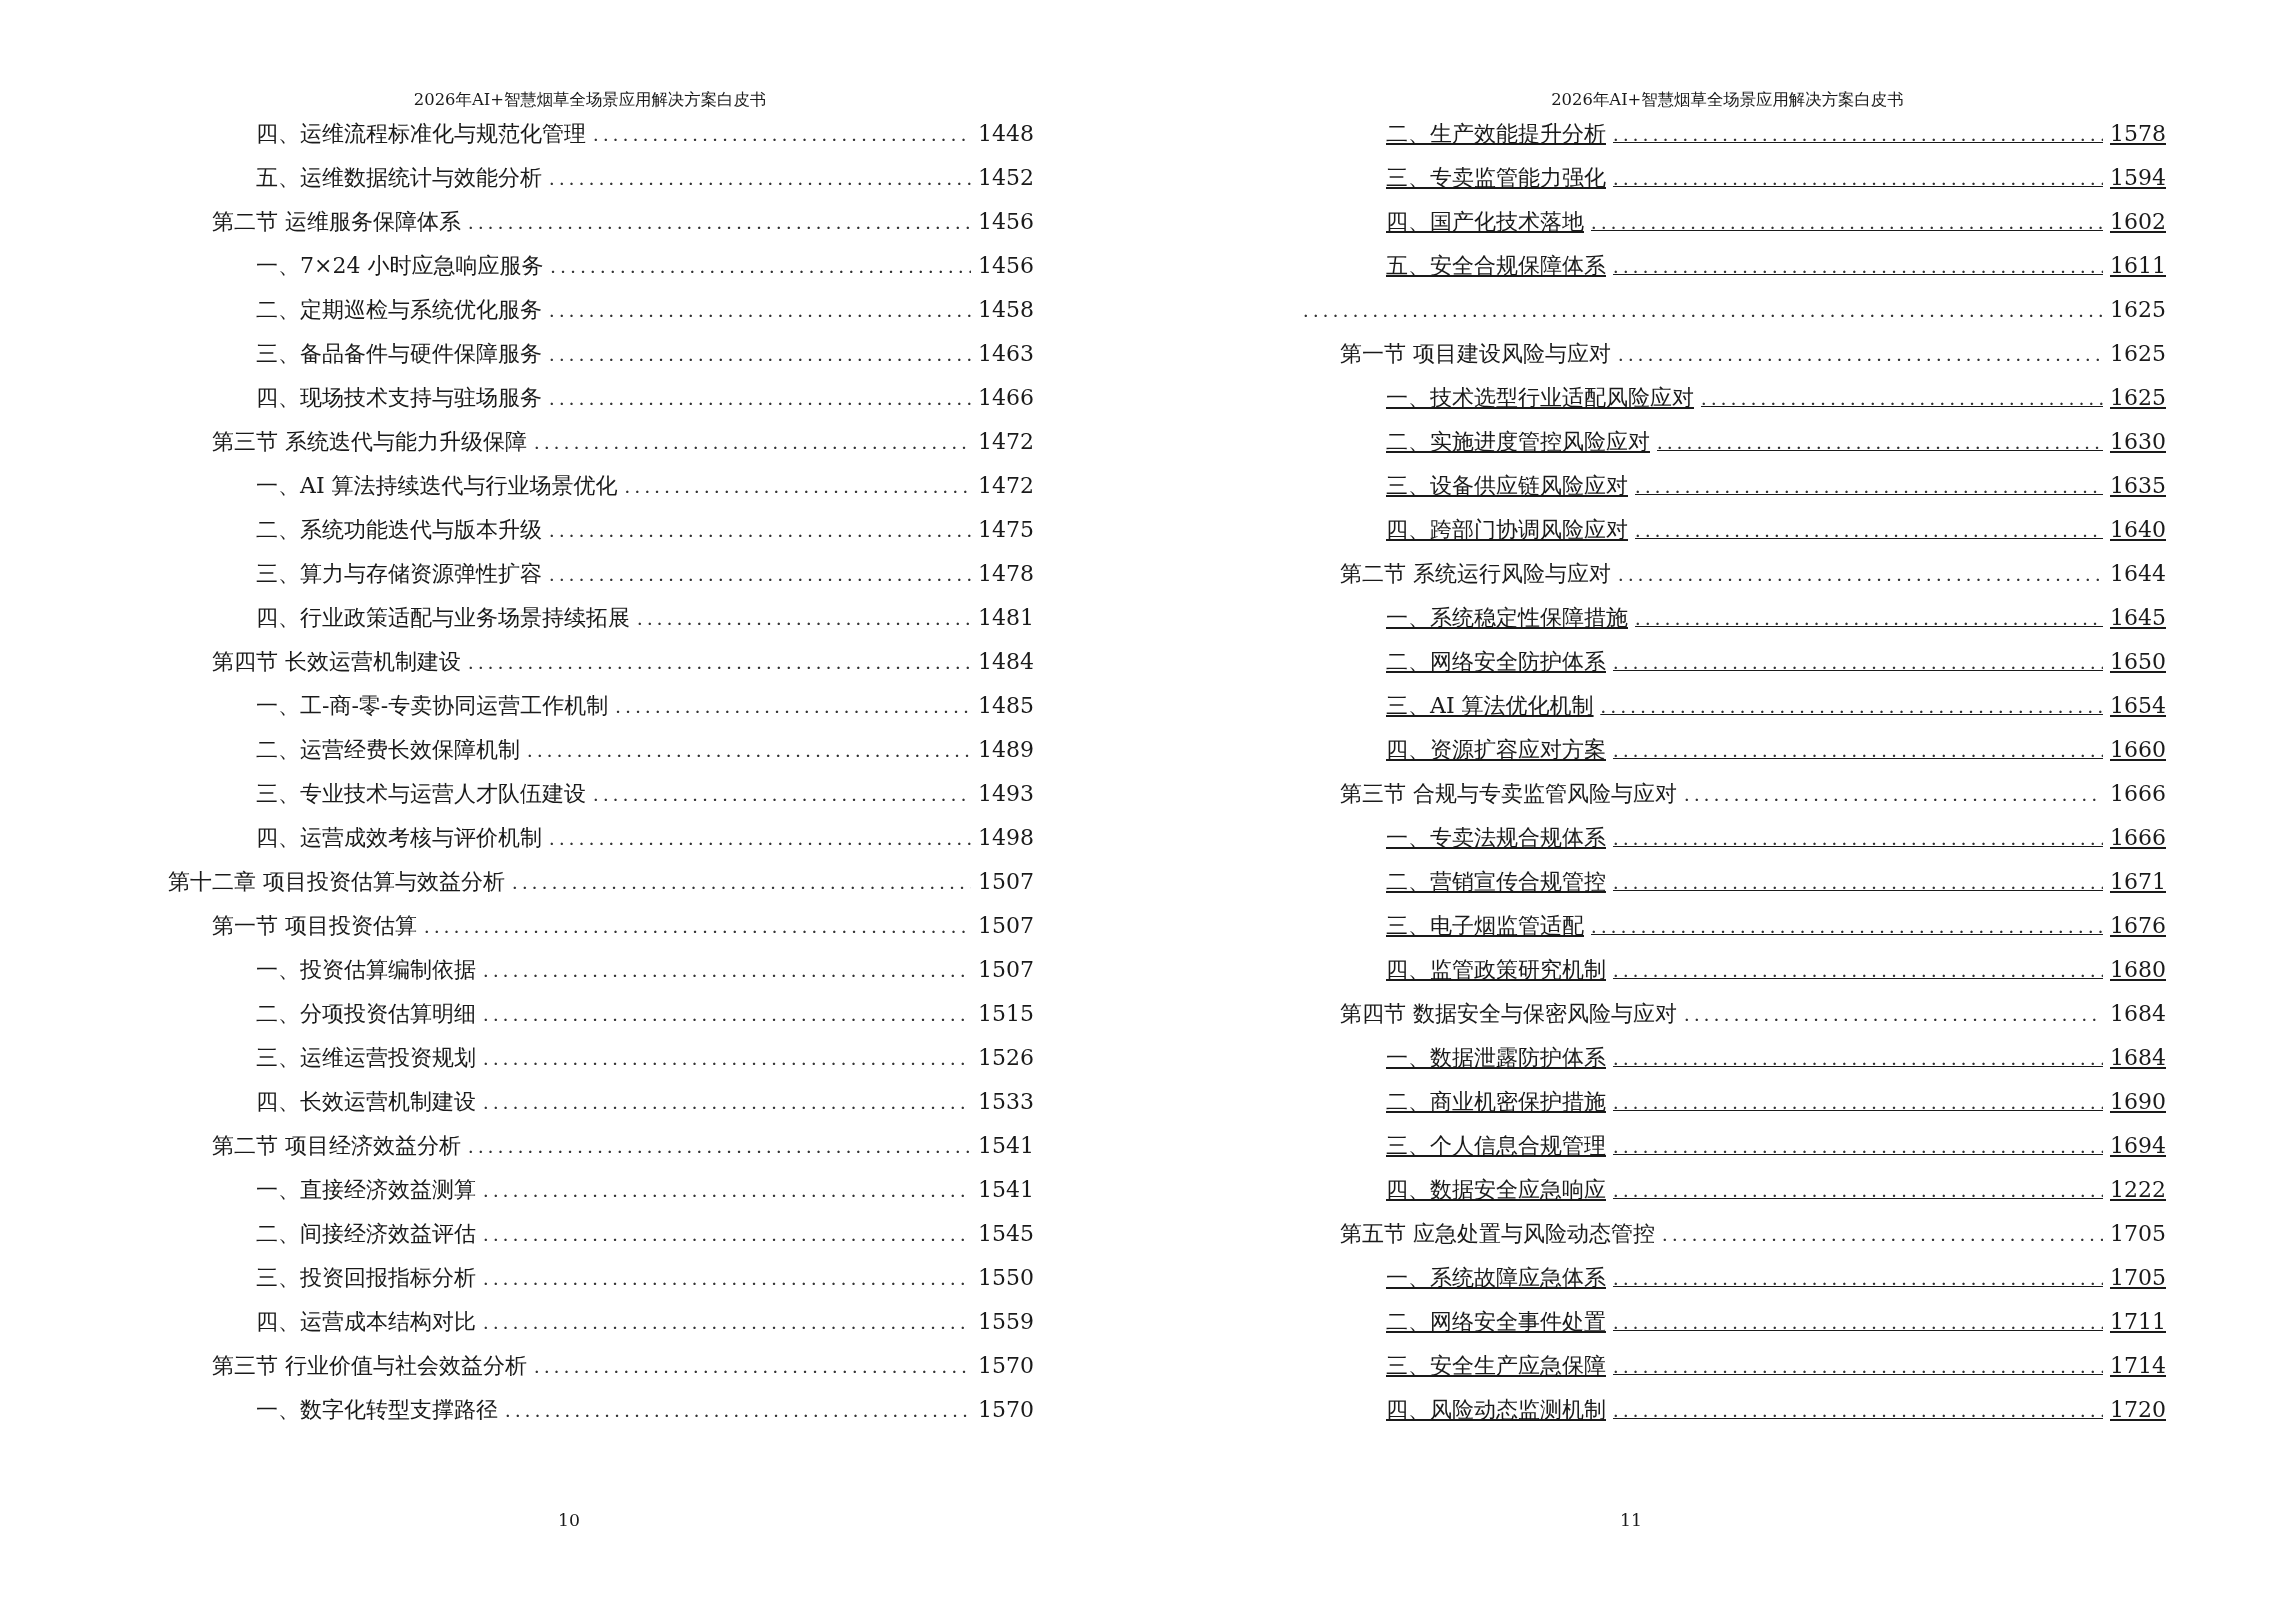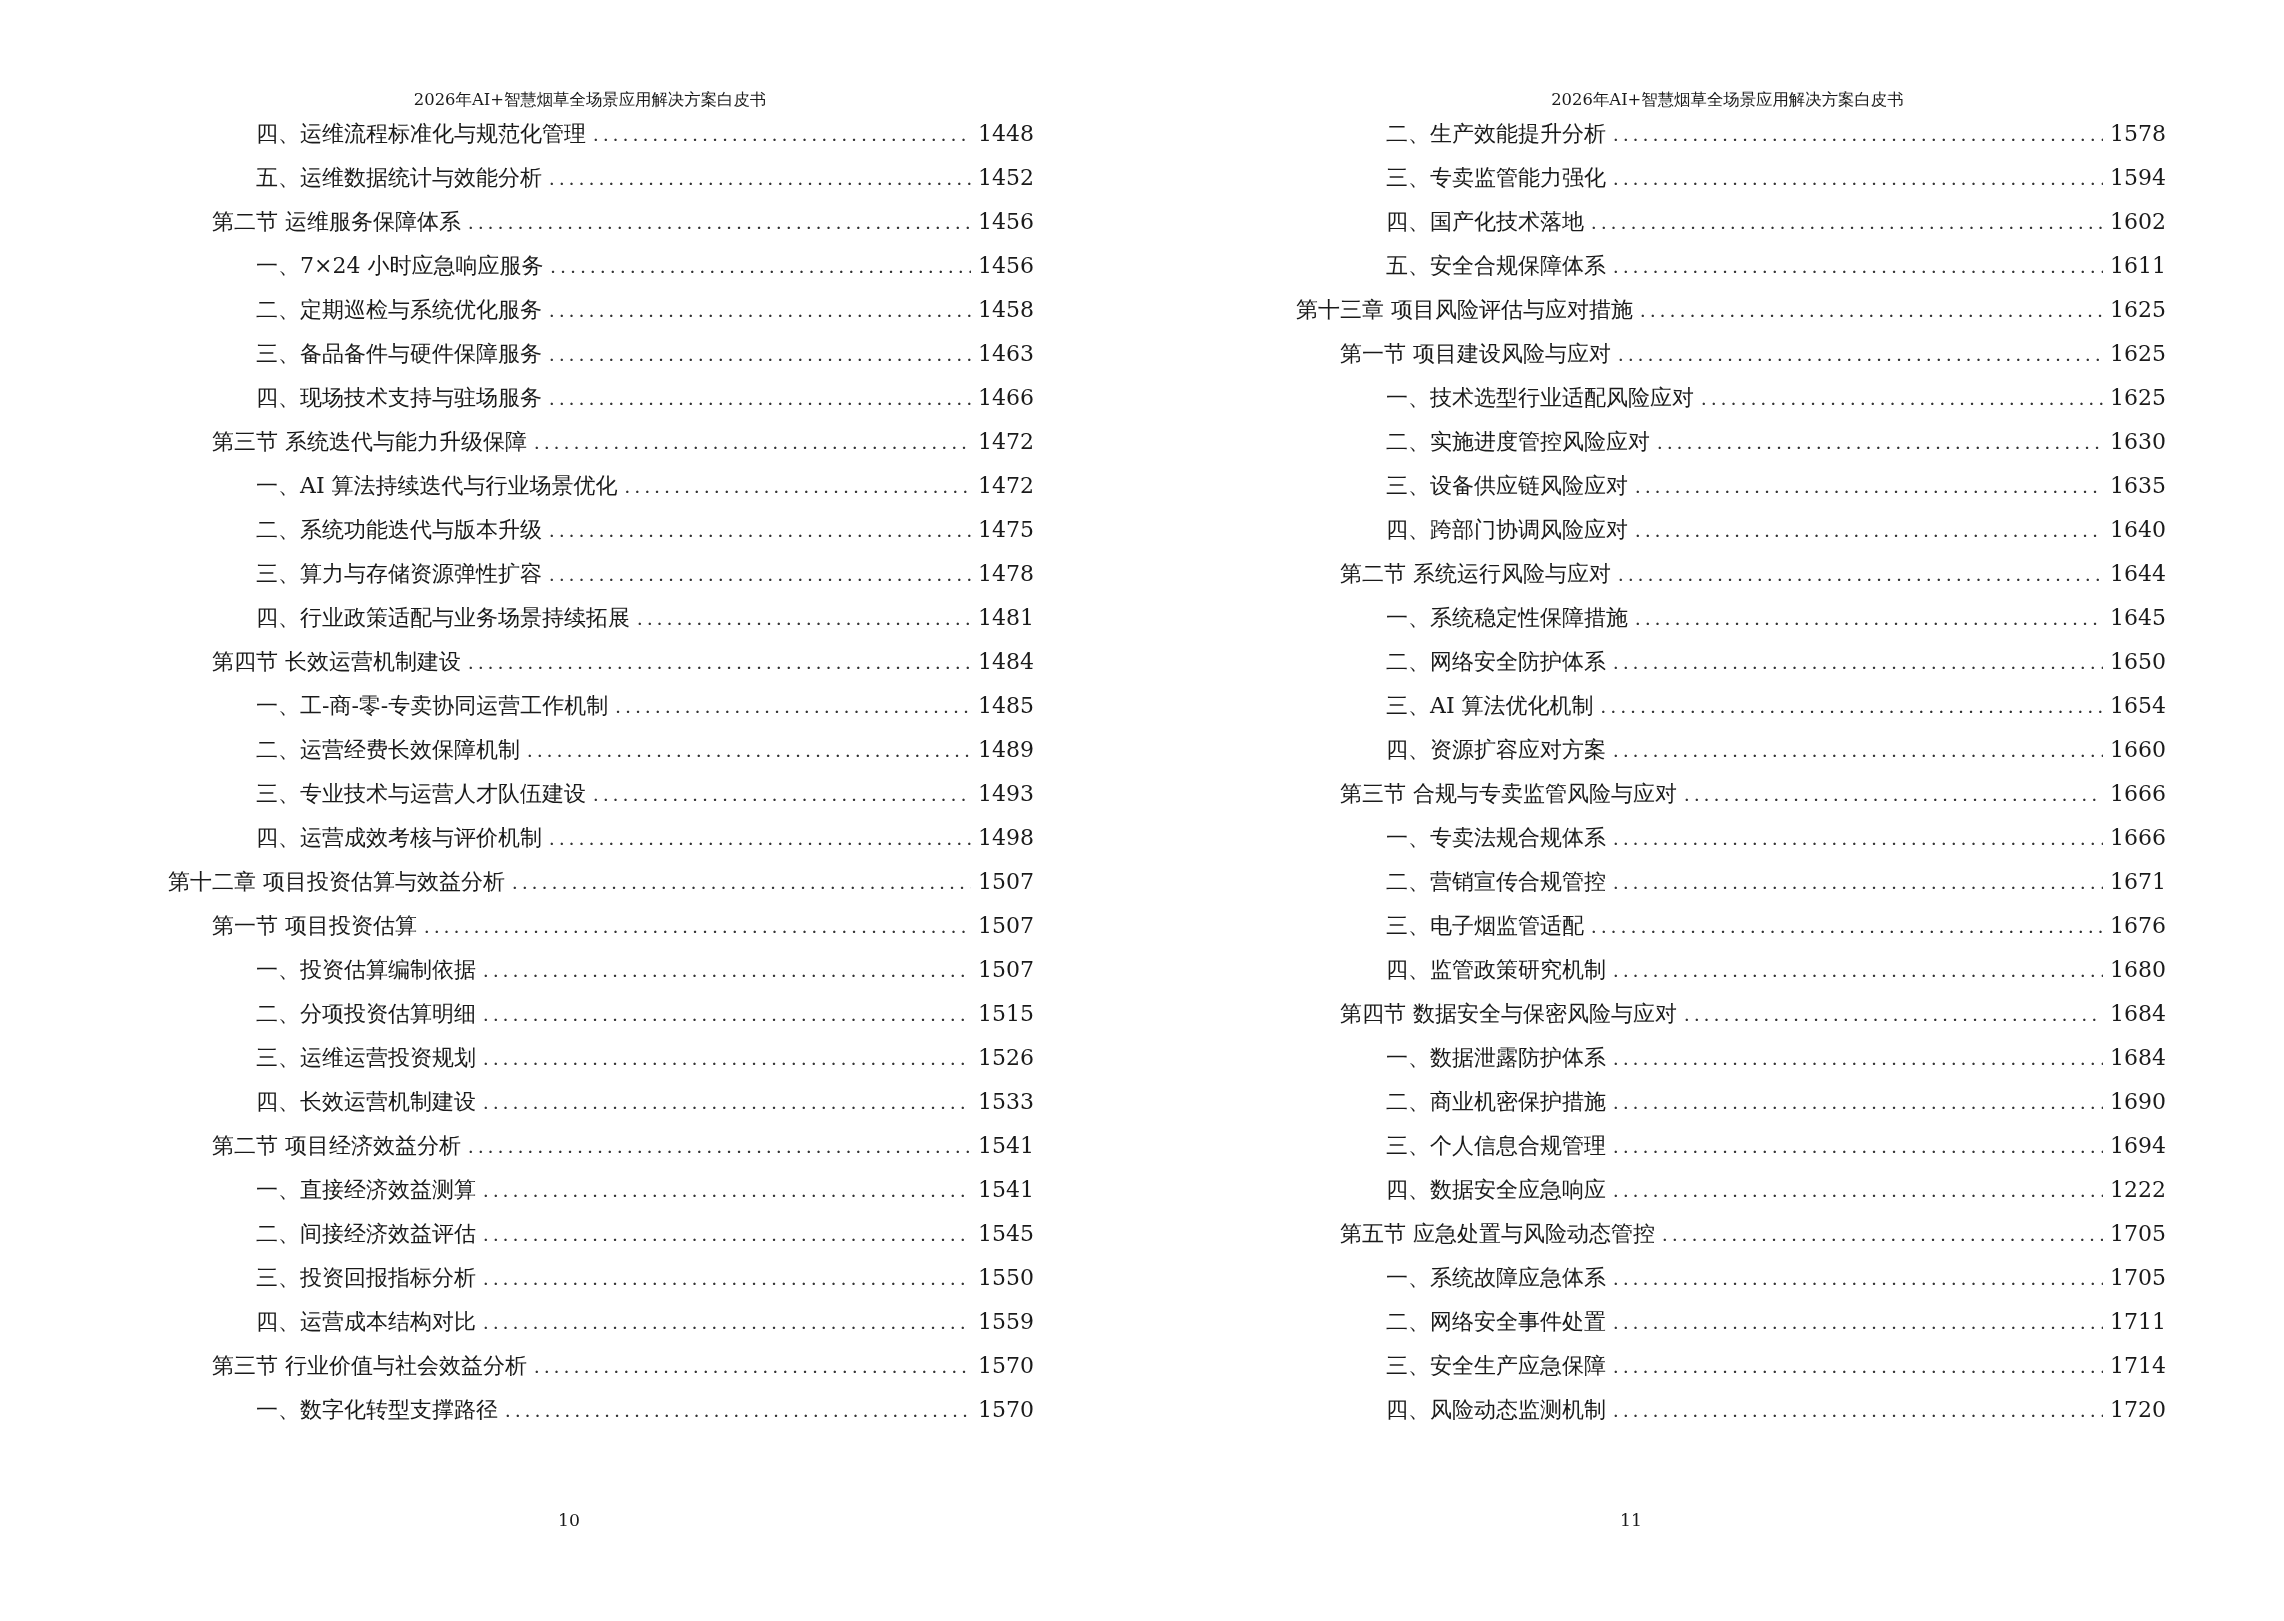--- a/index.html
+++ b/index.html
@@ -33,21 +33,21 @@
     content: "....................................................................................................................................................................................";
   }
   .toc-page { flex: 0 0 auto; font-size: 22px; }
   
   .left .lv-chapter { padding-left: 168px; }
   .left .lv-section { padding-left: 212px; justify-content: center; }
   .left .lv-item    { padding-left: 256px; justify-content: flex-end; }
   
   .right .lv-chapter { padding-left: 154px; }
   .right .lv-section { padding-left: 198px; }
-  .right .lv-item    { padding-left: 244px; }
+  .right .lv-item    { padding-left: 244px; text-decoration: underline; }
   .page-number {
     position: absolute; top: 1510px; width: 100%; text-align: center;
     font-size: 17.3px;
   }
   .left .page-number  { left: -1.9px; }
   .right .page-number { left: -82px; }
 </style>
 </head>
 <body>
 
@@ -225,21 +225,20 @@
         <span class="toc-title">四、国产化技术落地</span>
         <span class="toc-leader"></span>
         <span class="toc-page">1602</span>
       </li>
       <li class="toc-row lv-item">
         <span class="toc-title">五、安全合规保障体系</span>
         <span class="toc-leader"></span>
         <span class="toc-page">1611</span>
       </li>
       <li class="toc-row lv-chapter">
-        <span class="toc-title">第十三章 项目风险评估与应对措施</span>
         <span class="toc-leader"></span>
         <span class="toc-page">1625</span>
       </li>
       <li class="toc-row lv-section">
         <span class="toc-title">第一节 项目建设风险与应对</span>
         <span class="toc-leader"></span>
         <span class="toc-page">1625</span>
       </li>
       <li class="toc-row lv-item">
         <span class="toc-title">一、技术选型行业适配风险应对</span>

